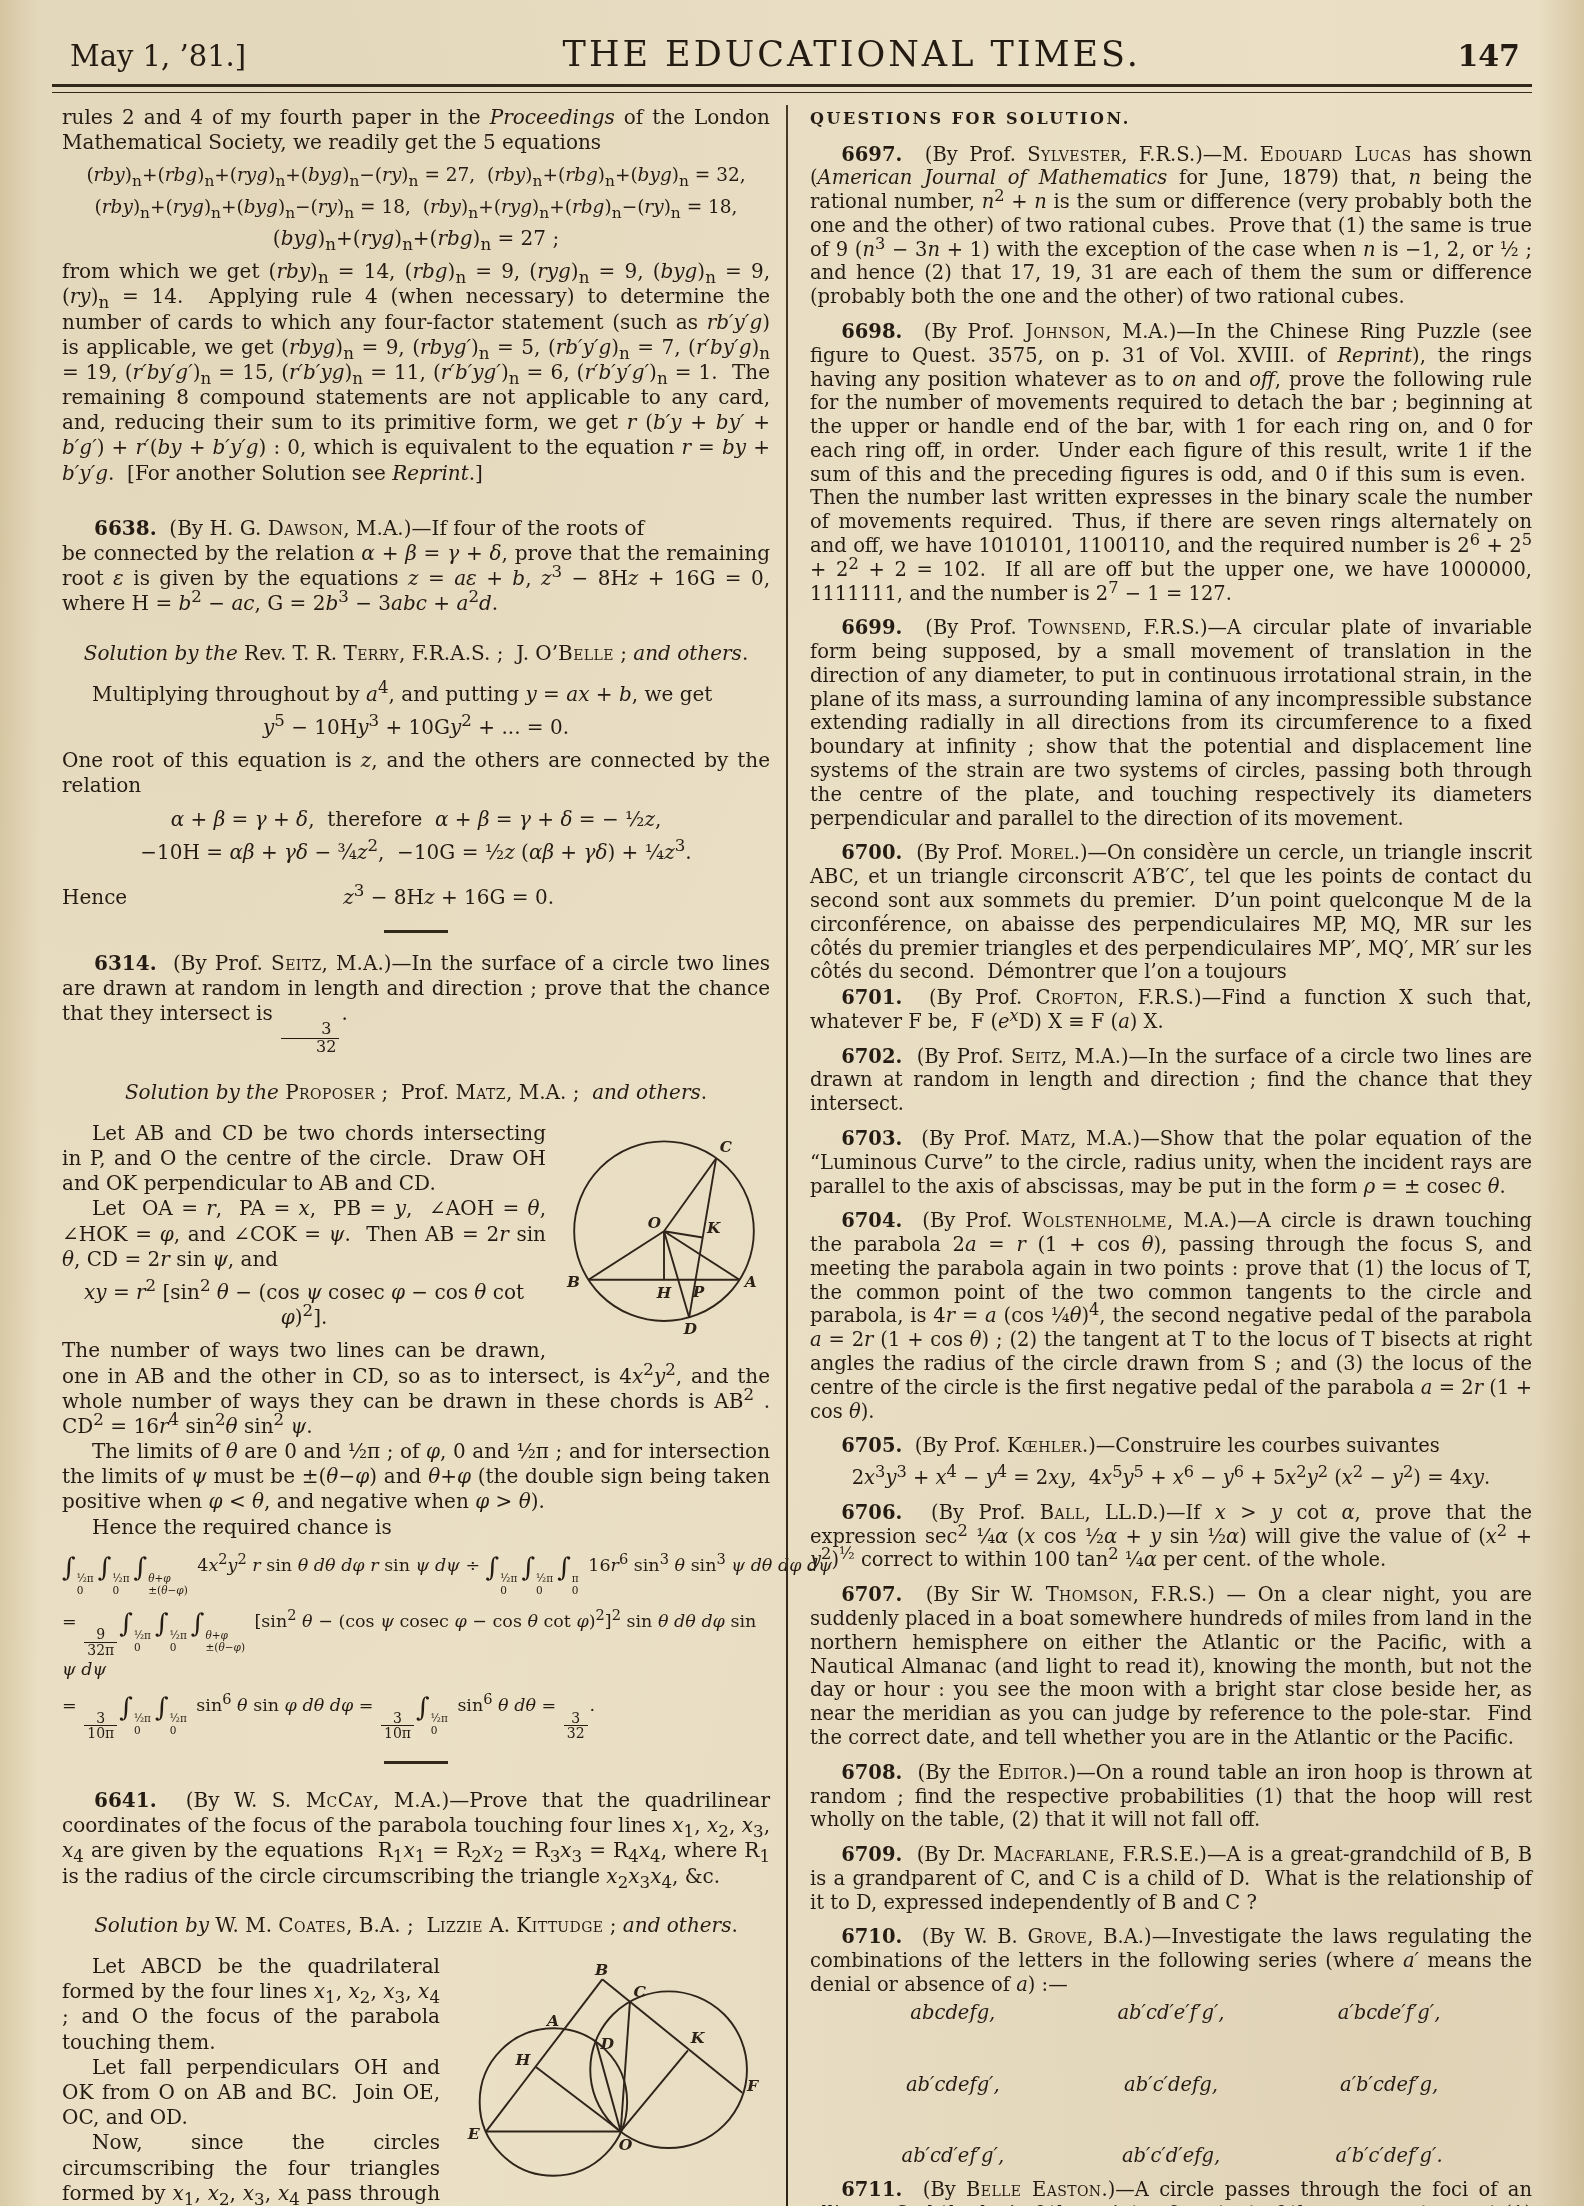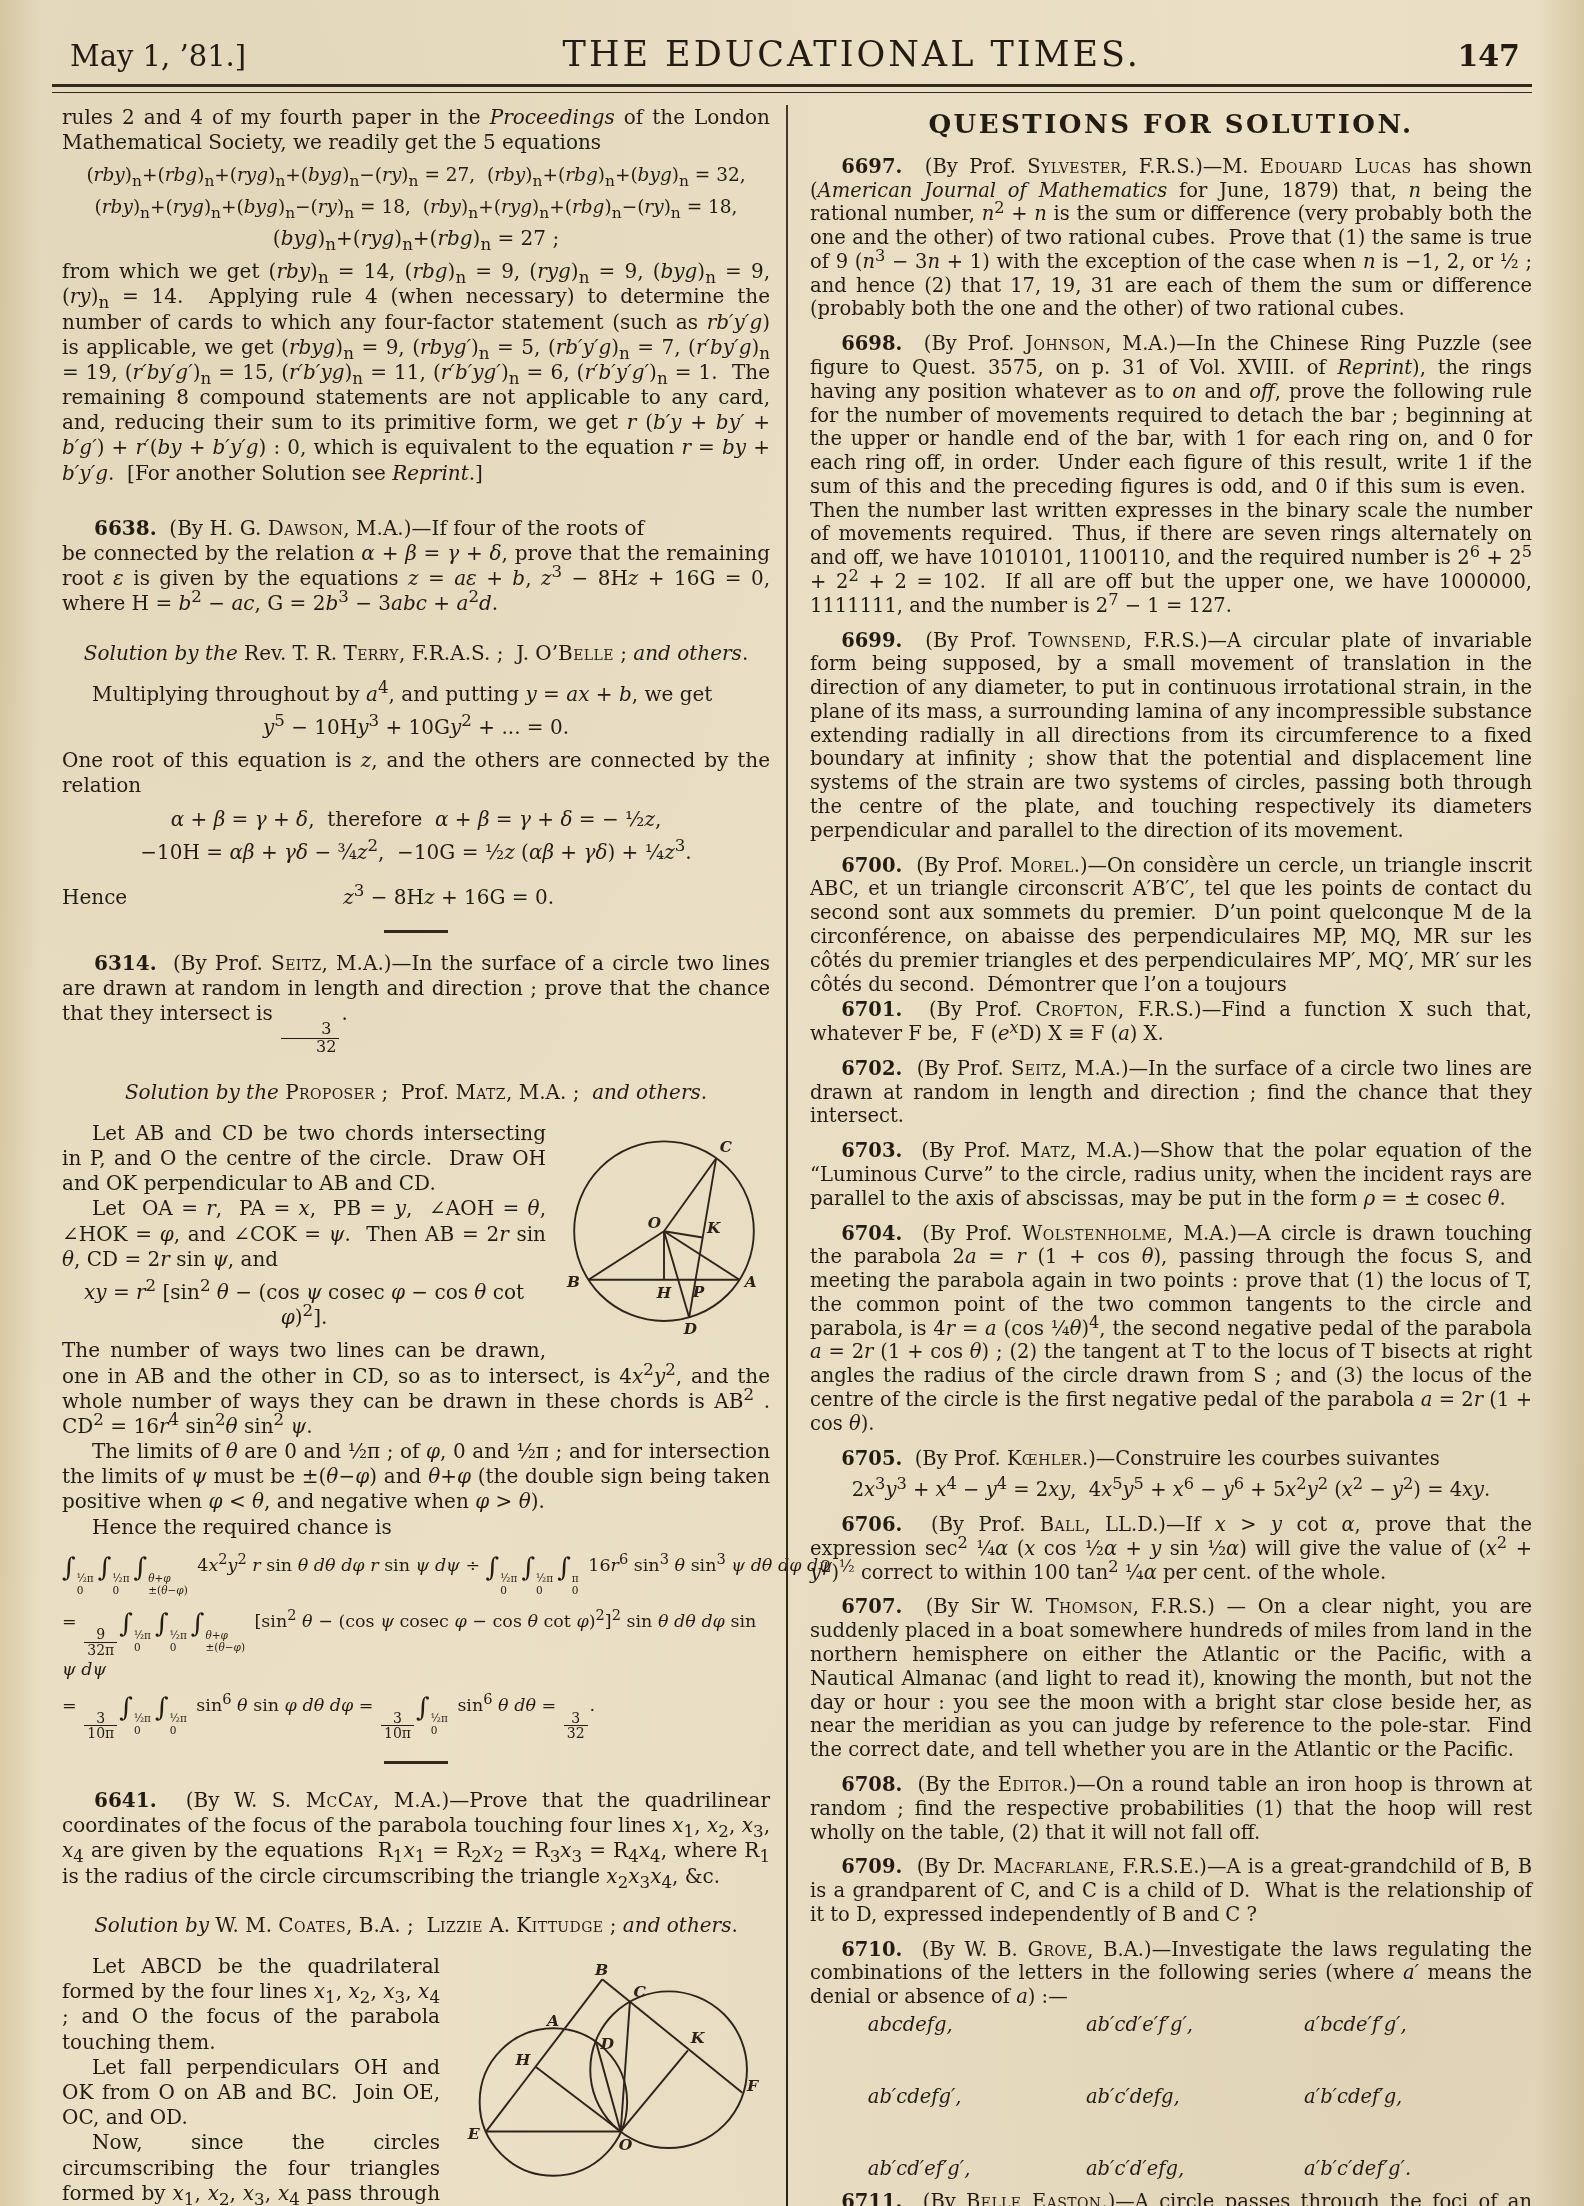--- a/index.html
+++ b/index.html
@@ -28,40 +28,40 @@
   .col-sep{width:2px;background:linear-gradient(#473a26,#2e2416);}
   .col-right{flex:1;padding-left:22px;font-size:19.5px;line-height:1.22;}
   p{margin:0;}
   .just{text-align:justify;}
   .ind{text-indent:1.5em;}
   .qhead{text-indent:1.6em;margin-top:6px;}
   .q{text-indent:1.6em;text-align:justify;margin:0 0 11px 0;}
   .ceq{text-align:center;margin:8px 0;}
   .tight{white-space:nowrap;font-size:18.5px;}
   .solby{text-align:center;margin:24px 0 16px 0;}
-  .qheading{text-align:center;font-weight:bold;letter-spacing:2.5px;
-       font-size:26px;margin:4px 0 14px 0;}
+  .qheading{font-weight:bold;letter-spacing:2.5px;
+       font-size:16px;margin:4px 0 14px 0;}
   .sep{width:64px;border-top:3px solid #33291b;margin:20px auto 18px auto;}
   .lab-row{display:flex;align-items:baseline;margin:20px 0;}
   .lab-row .lab{flex:0 0 auto;}
   .lab-row .eqc{flex:1;text-align:center;}
   .sc{font-variant:small-caps;letter-spacing:0.4px;}
   sup,sub{line-height:0;}
   .frac{display:inline-flex;flex-direction:column;vertical-align:-0.85em;
         text-align:center;line-height:1.05;font-size:0.8em;margin:0 2px;}
   .frac .fn{border-bottom:1.4px solid currentColor;padding:0 3px;}
   .frac .fd{padding:0 3px;}
   .ii{font-size:1.5em;line-height:0;vertical-align:-0.18em;}
   .lims{display:inline-flex;flex-direction:column;font-size:0.6em;
         line-height:1.1;vertical-align:-1.1em;margin:0 4px 0 1px;text-align:left;}
   .intline{margin:14px 0;font-size:17.5px;text-align:left;}
   .nowrap{white-space:nowrap;}
   .figR{float:right;margin:4px 0 6px 12px;}
   .series{display:grid;grid-template-columns:1fr 1fr 1fr;width:84%;
-        margin:4px auto 10px auto;font-style:italic;text-align:left;row-gap:2px;gap:48px;}
+        margin:4px auto 10px auto;font-style:italic;text-align:center;row-gap:2px;gap:48px;}
   svg text{font-family:"DejaVu Serif",serif;font-style:italic;font-weight:bold;
         font-size:17px;fill:#2b2115;}
   svg .geo{stroke:#2e241a;stroke-width:2.1;fill:none;}
   .clearfix::after{content:"";display:block;clear:both;}
 </style>
 </head>
 <body>
 
 <div class="page">
 

